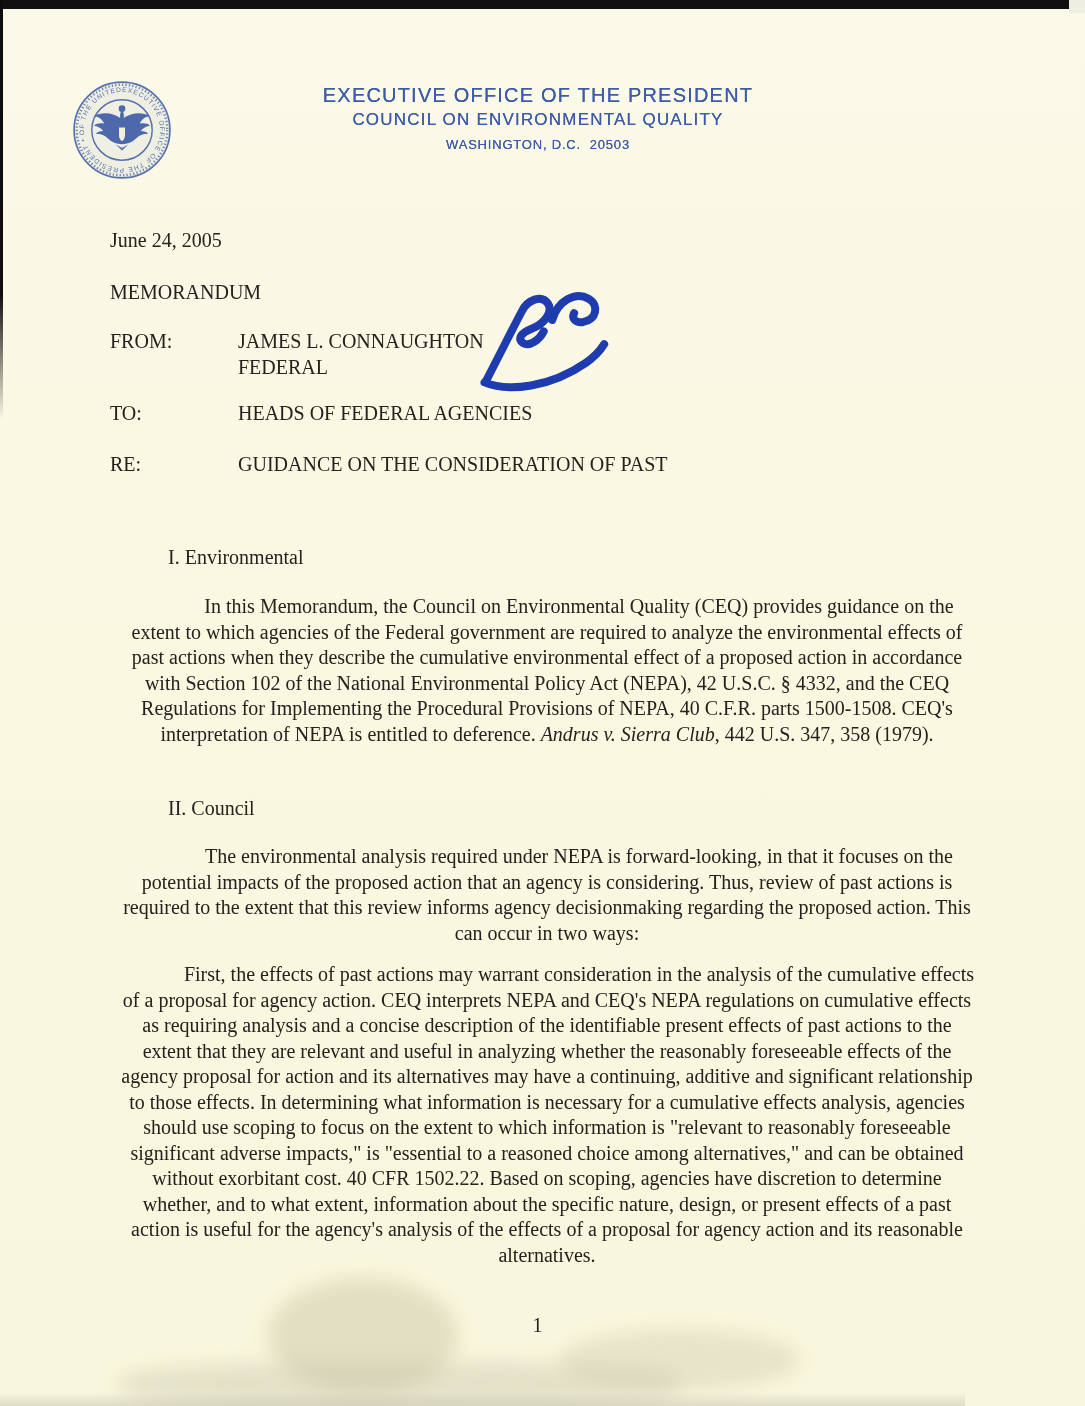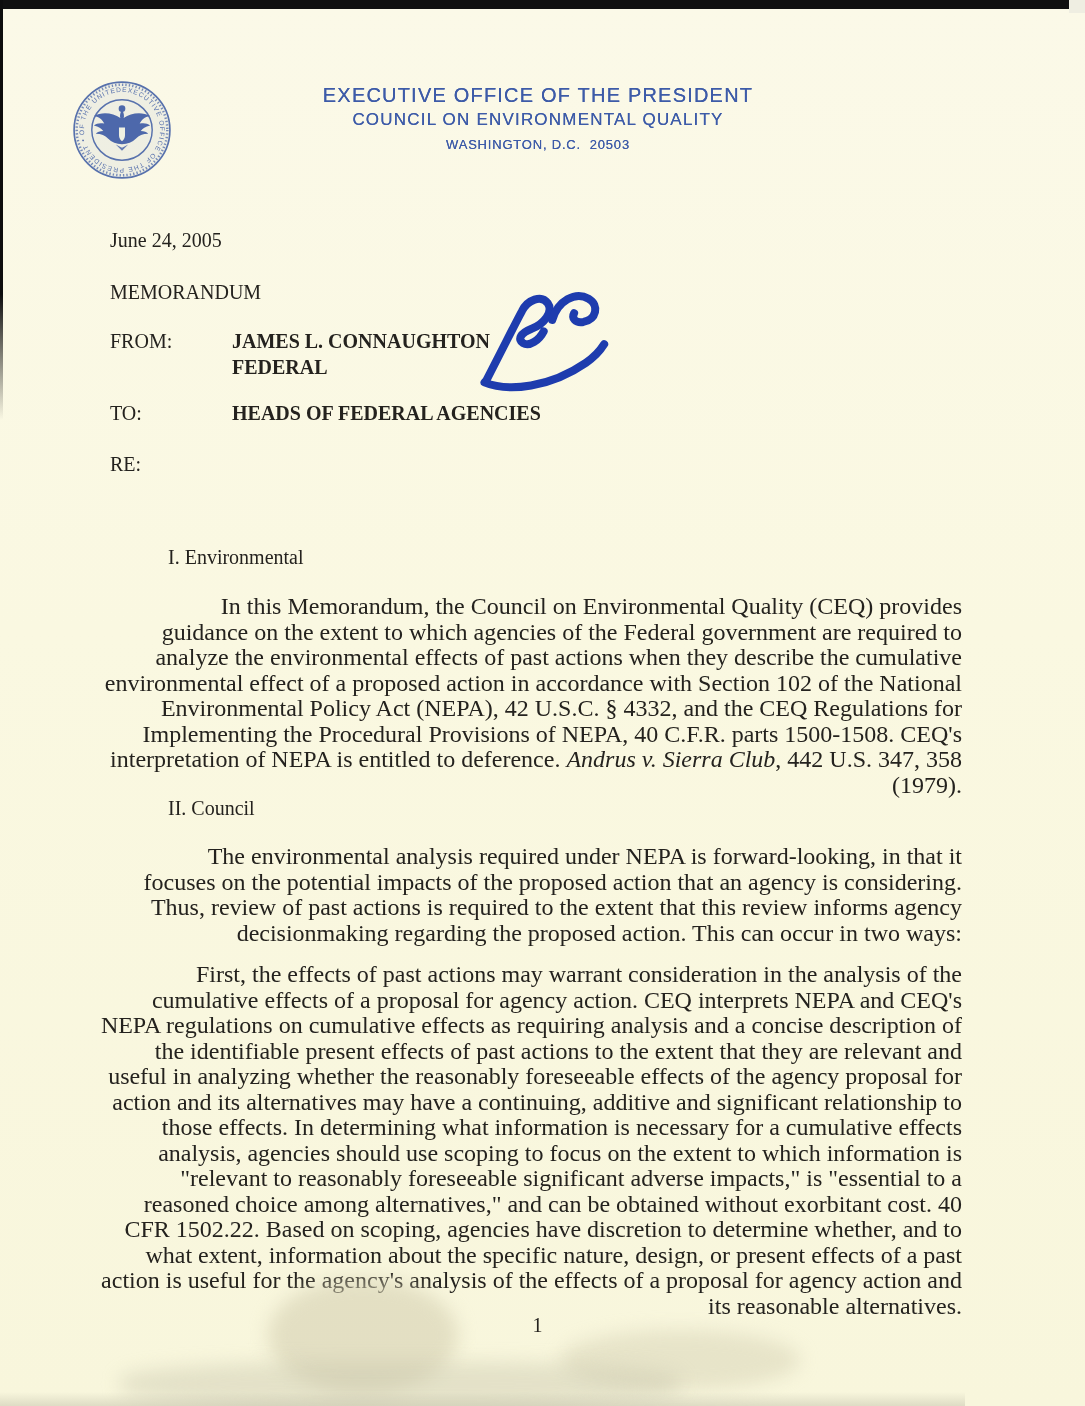--- a/index.html
+++ b/index.html
@@ -28,26 +28,26 @@
   .lh1{top:84px;font-size:20px;margin-left:-9px;}
   .lh2{top:110px;font-size:17px;margin-left:-9px;}
   .lh3{top:137px;font-size:13px;margin-left:-9px;letter-spacing:.8px;}
 
   .seal{position:absolute;left:72px;top:79px;width:100px;height:102px;opacity:.92;}
 
   
   .abs{position:absolute;}
   .memo-text{font-size:20px;line-height:26px;}
   .label-col{left:110px;text-align:right;}
-  .value-col{left:232px;font-weight:bold;}
+  .value-col{left:238px;}
 
   
   .heading{position:absolute;left:168px;font-size:20px;}
-  .para{position:absolute;left:100px;width:862px;font-size:24px;line-height:25.5px;
-    text-indent:64px;text-align:right;}
+  .para{position:absolute;left:116px;width:862px;font-size:20px;line-height:25.5px;
+    text-indent:64px;text-align:center;}
   .page-number{position:absolute;top:1314px;left:0;right:0;text-align:center;
     font-size:20px;margin-left:-10px;}
 
   
   .signature{position:absolute;left:473px;top:284px;width:160px;height:112px;
     transform:rotate(-2deg);z-index:3;}
 
   
   .smudge{position:absolute;border-radius:50%;filter:blur(9px);}
   .sm1{left:268px;top:1278px;width:190px;height:115px;background:rgba(213,208,178,.6);}
@@ -104,20 +104,21 @@
         <path d="M 10,96 C 34,107 76,103 112,80 C 120,75 127,68 131,62"></path>
       </g>
     </svg>
   </div>
 
   <div class="abs memo-text label-col" style="top:400px">TO:</div>
   <div class="abs memo-text value-col" style="top:400px">HEADS OF FEDERAL AGENCIES</div>
 
   <div class="abs memo-text label-col" style="top:451px">RE:</div>
   <div class="abs memo-text value-col" style="top:451px">
+    <div>GUIDANCE ON THE CONSIDERATION OF PAST</div>
   </div>
 
   <div class="heading" style="top:546px">I. Environmental</div>
   <p class="para" style="top:594px;margin:0"><span>In this Memorandum, the Council on Environmental Quality (CEQ) provides guidance on the extent to which agencies of the Federal government are required to analyze the environmental effects of past actions when they describe the cumulative environmental effect of a proposed action in accordance with Section 102 of the National Environmental Policy Act (NEPA), 42 U.S.C. § 4332, and the CEQ Regulations for Implementing the Procedural Provisions of NEPA, 40 C.F.R. parts 1500-1508. CEQ's interpretation of NEPA is entitled to deference. </span><em>Andrus v. Sierra Club</em><span>, 442 U.S. 347, 358 (1979).</span></p>
 
   <div class="heading" style="top:797px">II. Council</div>
   <p class="para" style="top:844px;margin:0">The environmental analysis required under NEPA is forward-looking, in that it focuses on the potential impacts of the proposed action that an agency is considering.  Thus, review of past actions is required to the extent that this review informs agency decisionmaking regarding the proposed action.  This can occur in two ways:</p>
   <p class="para" style="top:962px;margin:0">First, the effects of past actions may warrant consideration in the analysis of the cumulative effects of a proposal for agency action.  CEQ interprets NEPA and CEQ's NEPA regulations on cumulative effects as requiring analysis and a concise description of the identifiable present effects of past actions to the extent that they are relevant and useful in analyzing whether the reasonably foreseeable effects of the agency proposal for action and its alternatives may have a continuing, additive and significant relationship to those effects.  In determining what information is necessary for a cumulative effects analysis, agencies should use scoping to focus on the extent to which information is "relevant to reasonably foreseeable significant adverse impacts," is "essential to a reasoned choice among alternatives," and can be obtained without exorbitant cost. 40 CFR 1502.22.  Based on scoping, agencies have discretion to determine whether, and to what extent, information about the specific nature, design, or present effects of a past action is useful for the agency's analysis of the effects of a proposal for agency action and its reasonable alternatives.</p>
 
   <div class="page-number">1</div>

